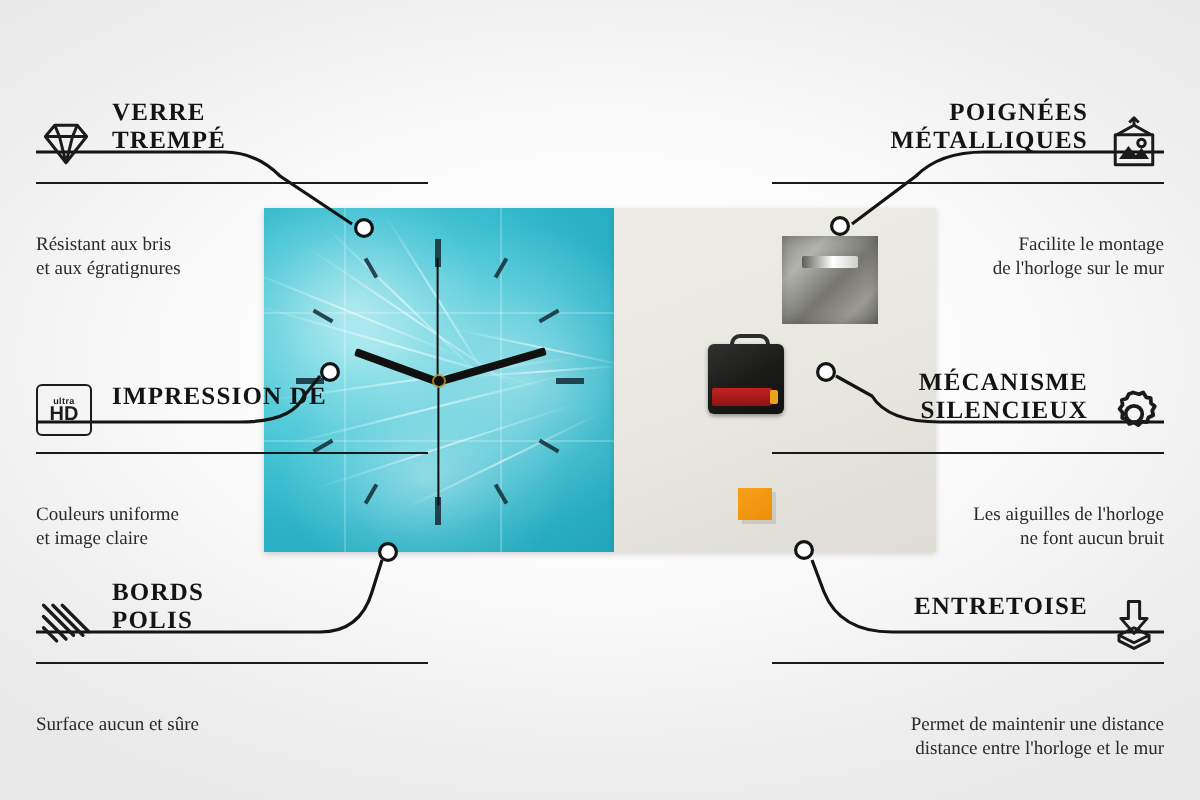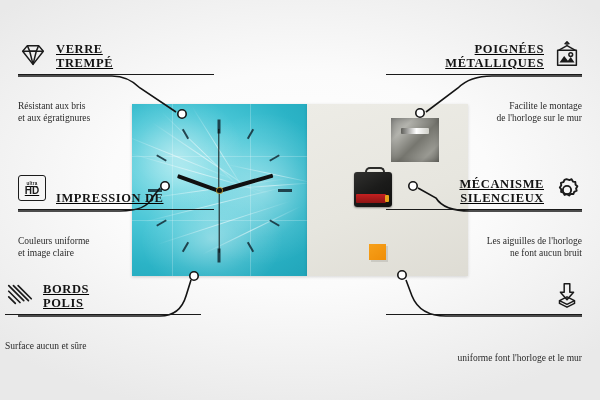--- a/index.html
+++ b/index.html
@@ -186,31 +186,31 @@
   
   .feature {
     position: absolute;
     width: 196px;
   }
   .feature.left  { text-align: left; }
   .feature.right { text-align: right; }
 
   .feat-head {
     display: flex;
-    align-items: flex-end;
+    align-items: center;
     gap: 8px;
-    text-decoration: underline;
   }
   .feature.right .feat-head { flex-direction: row-reverse; }
 
   .feat-icon {
     flex: 0 0 auto;
     width: 30px;
     height: 30px;
     color: #1b1b1b;
+    margin-top: 17px;
   }
   .feat-icon svg { display: block; width: 30px; height: 30px; }
 
   .feat-title {
     font-family: "Liberation Serif", serif;
     font-weight: bold;
     font-size: 12.5px;
     line-height: 13.5px;
     letter-spacing: 0.6px;
     color: #141414;
@@ -382,21 +382,21 @@
         <span>IMPRESSION DE</span><br>
       </span>
     </div>
     <div class="feat-rule"></div>
     <div class="feat-desc">
       <span>Couleurs uniforme</span><br>
       <span>et image claire</span>
     </div>
   </div>
 
-  <div class="feature left" style="left:5px; top:280px;">
+  <div class="feature left" style="left:18px; top:280px;">
     <div class="feat-head">
       <span class="feat-icon">
         <svg viewBox="0 0 32 32">
           <g stroke="currentColor" stroke-width="1.8" stroke-linecap="round">
             <path d="M4,6 L20,22"></path>
             <path d="M9,6 L25,22"></path>
             <path d="M14,6 L28,20"></path>
             <path d="M4,12 L16,24"></path>
             <path d="M4,18 L11,25"></path>
           </g>
@@ -466,23 +466,23 @@
       <span class="feat-icon">
         <svg viewBox="0 0 32 32">
           <g fill="none" stroke="currentColor" stroke-width="1.6" stroke-linejoin="round">
             <path d="M13,4 L19,4 L19,13 L23,13 L16,21 L9,13 L13,13 Z"></path>
             <path d="M8,22 L16,18 L24,22 L16,26 Z"></path>
             <path d="M8,22 L8,25 L16,29 L24,25 L24,22"></path>
           </g>
         </svg>
       </span>
       <span class="feat-title">
-        <br>
-      </span>
-    </div>
-    <div class="feat-rule"></div>
-    <div class="feat-desc">
-      <br>
-      <span>uniforme font l'horloge et le mur</span>
+        <span>ENTRETOISE</span><br>
+      </span>
+    </div>
+    <div class="feat-rule"></div>
+    <div class="feat-desc">
+      <span>Permet de maintenir une distance</span><br>
+      <span>distance entre l'horloge et le mur</span>
     </div>
   </div>
 
 </div>
 
 </body></html>

